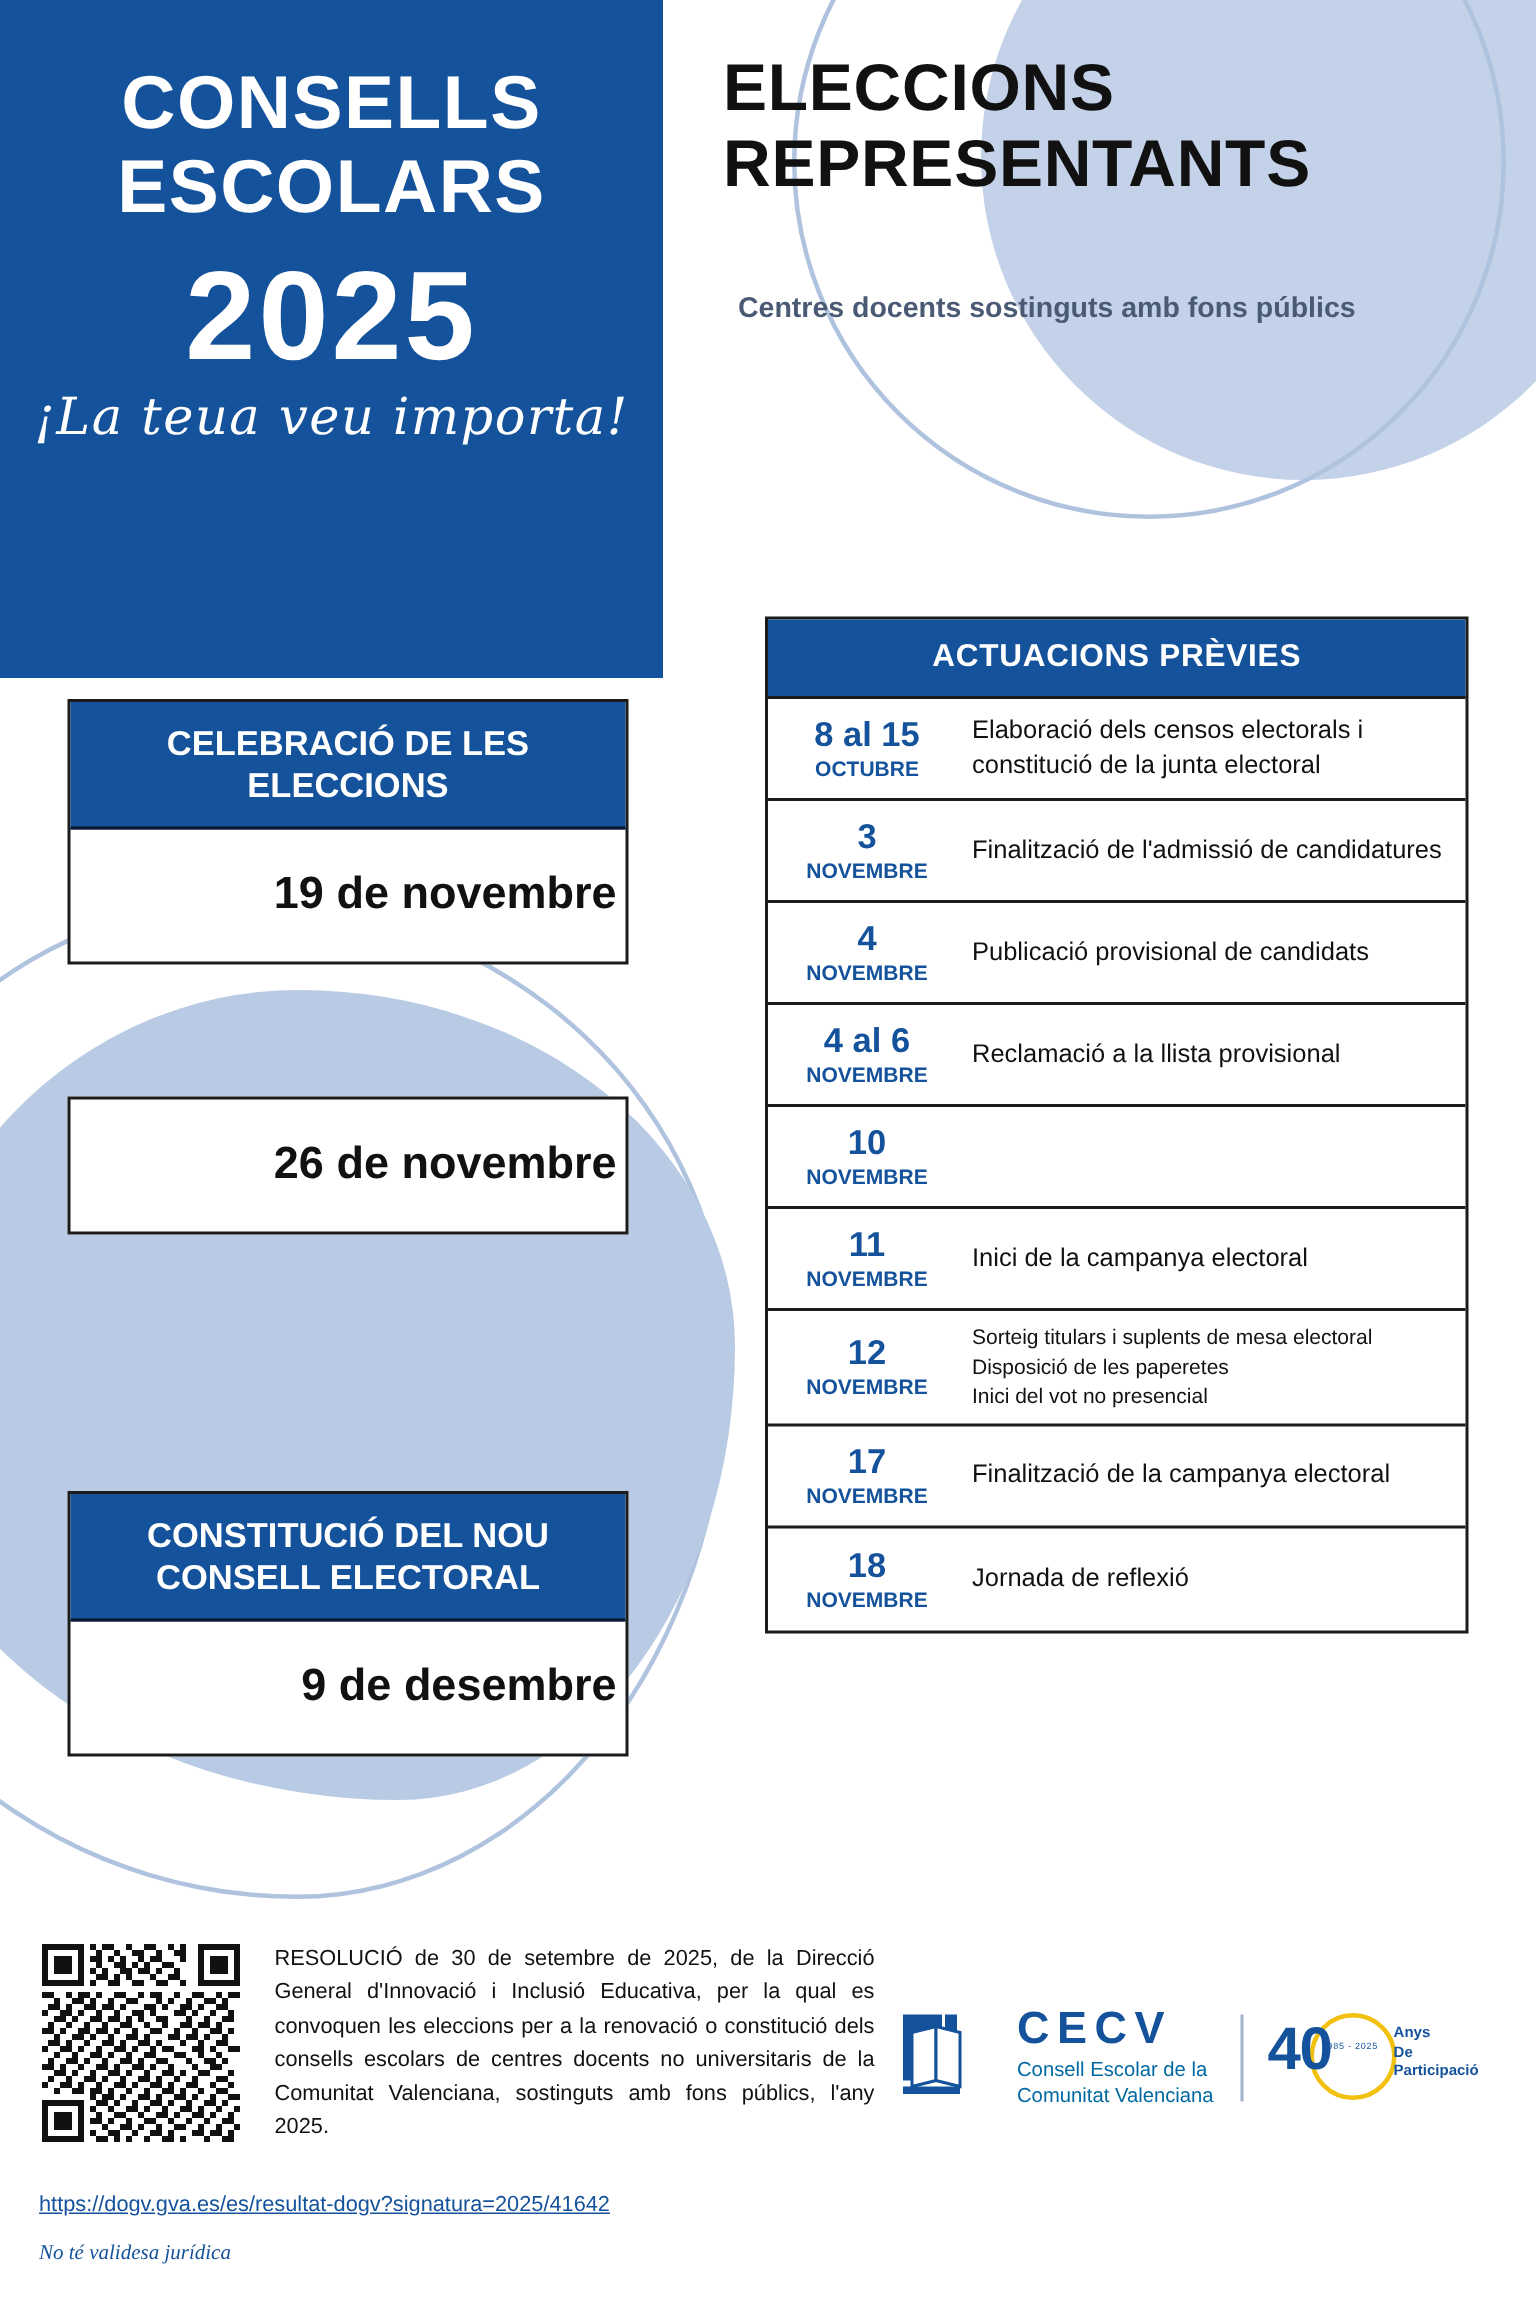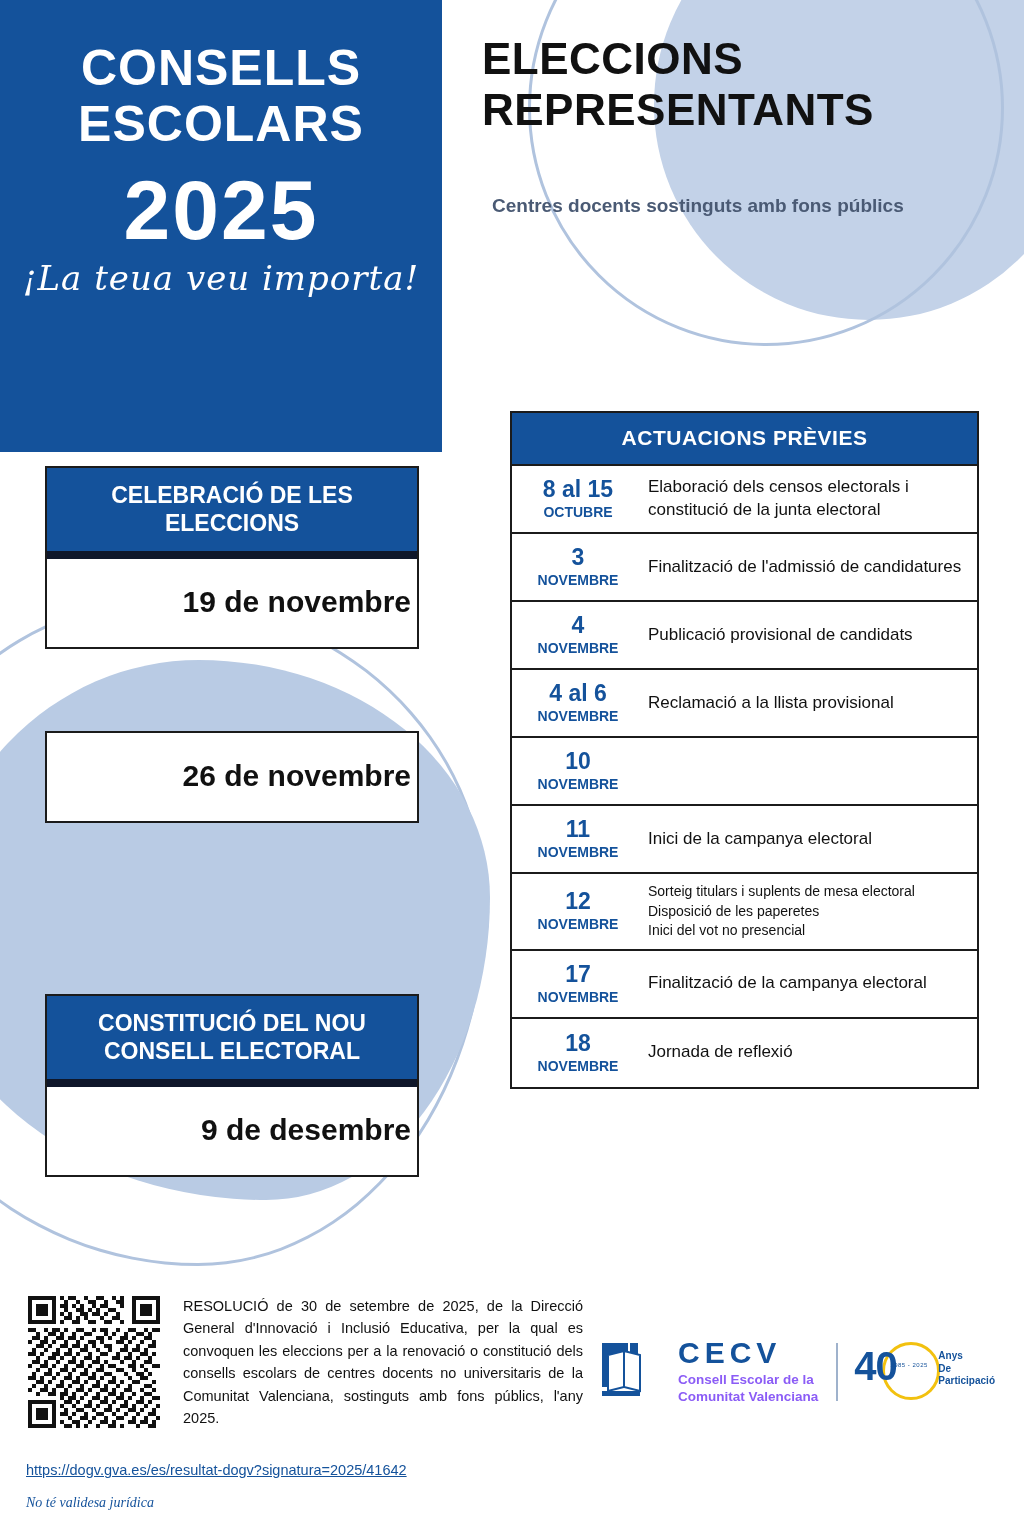--- a/index.html
+++ b/index.html
@@ -125,21 +125,21 @@
     background: #ffffff;
   }
   .card-head {
     background: #14529b;
     color: #ffffff;
     font-size: 23px;
     font-weight: bold;
     text-align: center;
     padding: 13px 8px 14px;
     line-height: 1.22;
-    border-bottom: 8px solid #0f172a;
+    border-bottom: 2px solid #0f172a;
   }
   .card-body {
     text-align: right;
     font-size: 30px;
     font-weight: bold;
     color: #111111;
     padding: 26px 6px 28px;
   }
   #card-1 { left: 45px; top: 466px; }
   #card-2 { left: 45px; top: 731px; }
@@ -260,22 +260,22 @@
   .logo-text { margin-left: 10px; }
   .logo-cecv {
     font-size: 30px;
     font-weight: bold;
     color: #14529b;
     letter-spacing: 5px;
     line-height: 1;
   }
   .logo-sub {
     font-size: 13.5px;
-    font-weight: bold;
-    color: #8b5cf6;
+    font-weight: normal;
+    color: #0369a1;
     line-height: 1.25;
     margin-top: 4px;
   }
   .logo-sep {
     width: 2px;
     height: 58px;
     background: #9fb2cc;
     margin: 0 16px 0 18px;
   }
   .anniv { position: relative; width: 120px; height: 72px; }

